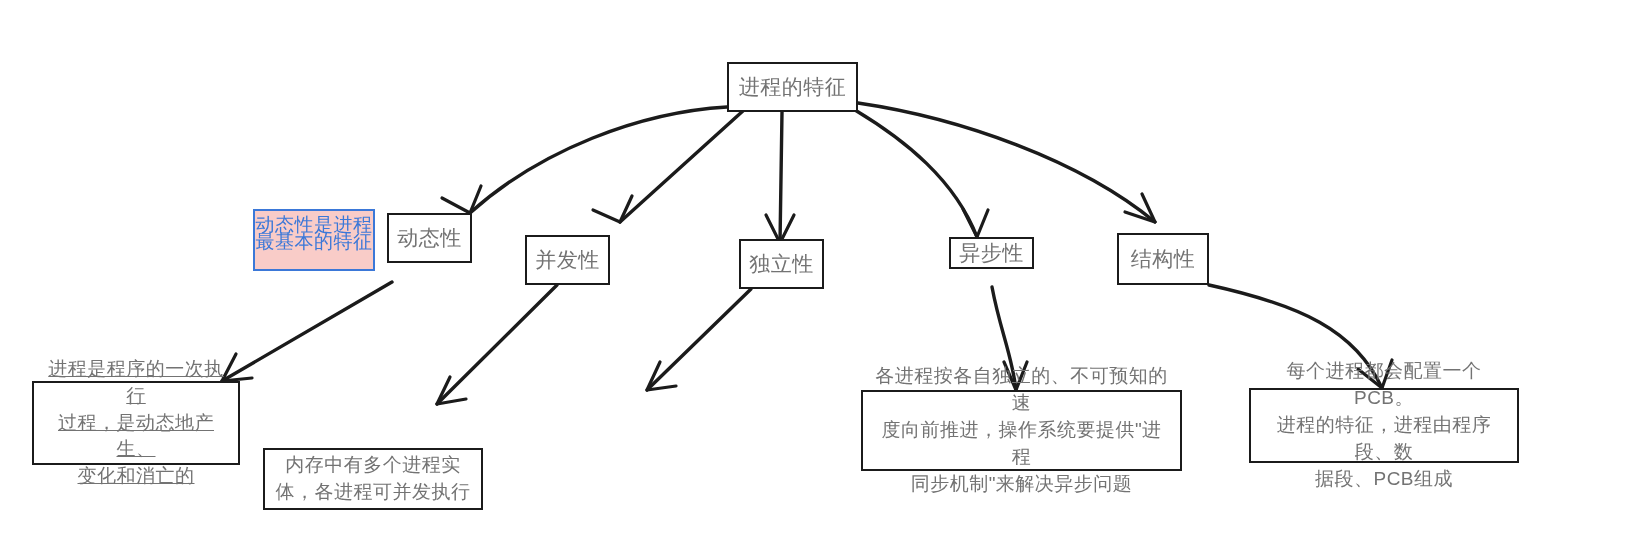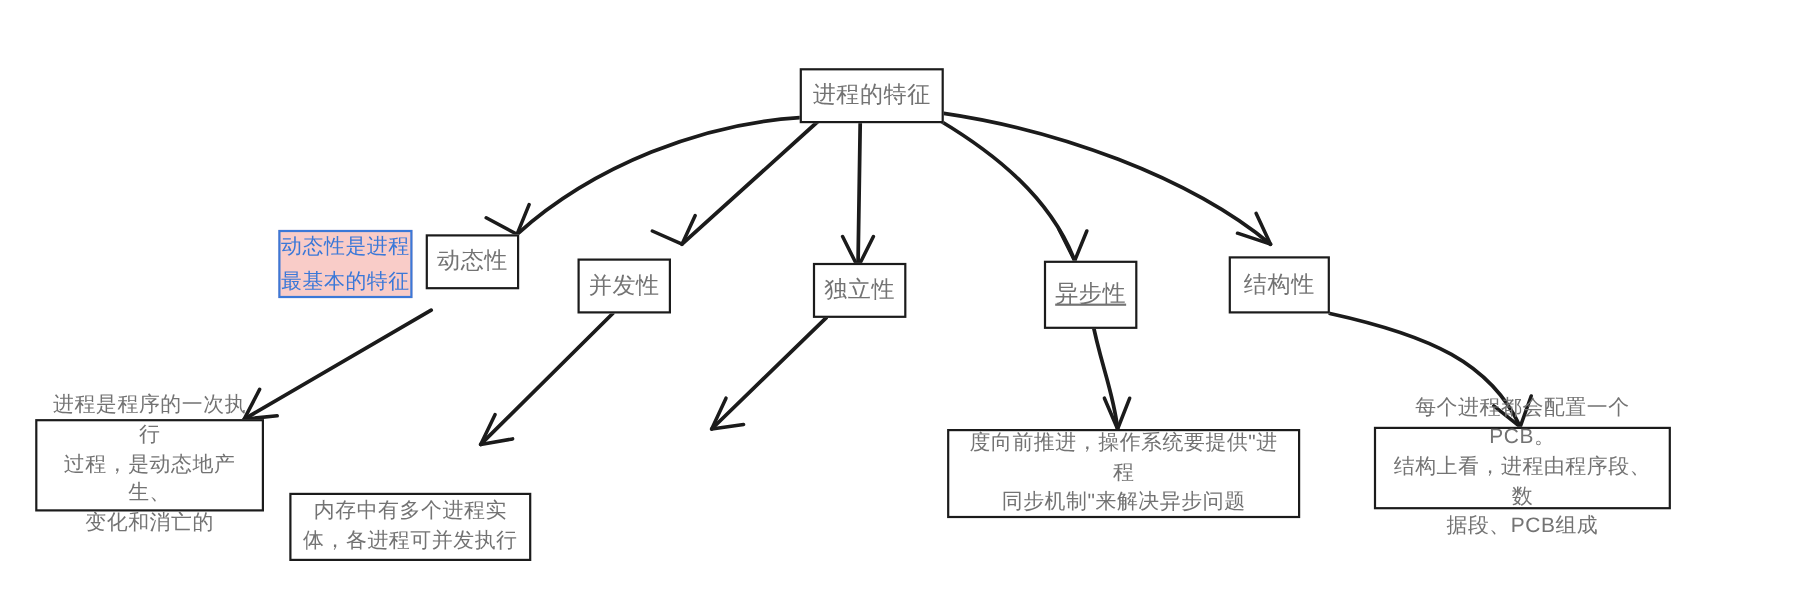--- a/index.html
+++ b/index.html
@@ -109,68 +109,69 @@
     </g>
   </svg>
 
   <div class="node node-root" style="left:727px; top:62px; width:131px; height:50px;">
     <span>进程的特征</span>
   </div>
 
   <div class="annotation" style="left:253px; top:209px; width:122px; height:62px;">
     <span>动态性是进程</span>
   </div>
-  <div class="annotation" style="left:253px; top:209px; width:122px; height:62px; border:none; background:transparent; align-items:flex-end; padding-bottom:0;">
+  <div class="annotation" style="left:253px; top:209px; width:122px; height:62px; border:none; background:transparent; align-items:flex-end; padding-bottom:15px;">
     <span>最基本的特征</span>
   </div>
 
   <div class="node node-branch" style="left:387px; top:213px; width:85px; height:50px;">
     <span>动态性</span>
   </div>
 
   <div class="node node-branch" style="left:525px; top:235px; width:85px; height:50px;">
     <span>并发性</span>
   </div>
 
   <div class="node node-branch" style="left:739px; top:239px; width:85px; height:50px;align-items:center;">
     <span>独立性</span>
   </div>
 
-  <div class="node node-branch" style="left:949px; top:237px; width:85px; height:62px;text-decoration:underline;">
+  <div class="node node-branch" style="left:949px; top:237px; width:85px; height:32px;">
     <span>异步性</span>
   </div>
 
   <div class="node node-branch" style="left:1117px; top:233px; width:92px; height:52px;">
     <span>结构性</span>
   </div>
 
-  <div class="node node-leaf" style="left:32px; top:381px; width:208px; height:84px;">
+  <div class="node node-leaf" style="left:32px; top:381px; width:208px; height:84px;text-decoration:underline;">
     <div>
       <span>进程是程序的一次执行</span>
       <span>过程，是动态地产生、</span>
       <span>变化和消亡的</span>
     </div>
   </div>
 
   <div class="node node-leaf" style="left:263px; top:404px; width:220px; height:62px;margin-top:44px;">
     <div>
       <span>内存中有多个进程实</span>
       <span>体，各进程可并发执行</span>
     </div>
   </div>
 
 
   <div class="node node-leaf" style="left:861px; top:390px; width:321px; height:81px;">
     <div>
+      <span>各进程按各自独立的、不可预知的速</span>
       <span>度向前推进，操作系统要提供"进程</span>
       <span>同步机制"来解决异步问题</span>
     </div>
   </div>
 
   <div class="node node-leaf" style="left:1249px; top:388px; width:270px; height:75px;">
     <div>
       <span>每个进程都会配置一个PCB。</span>
-      <span>结构上看，进程由程序段、数</span>
+      <span>进程的特征，进程由程序段、数</span>
       <span>据段、PCB组成</span>
     </div>
   </div>
 
 </div>
 
 </body></html>

